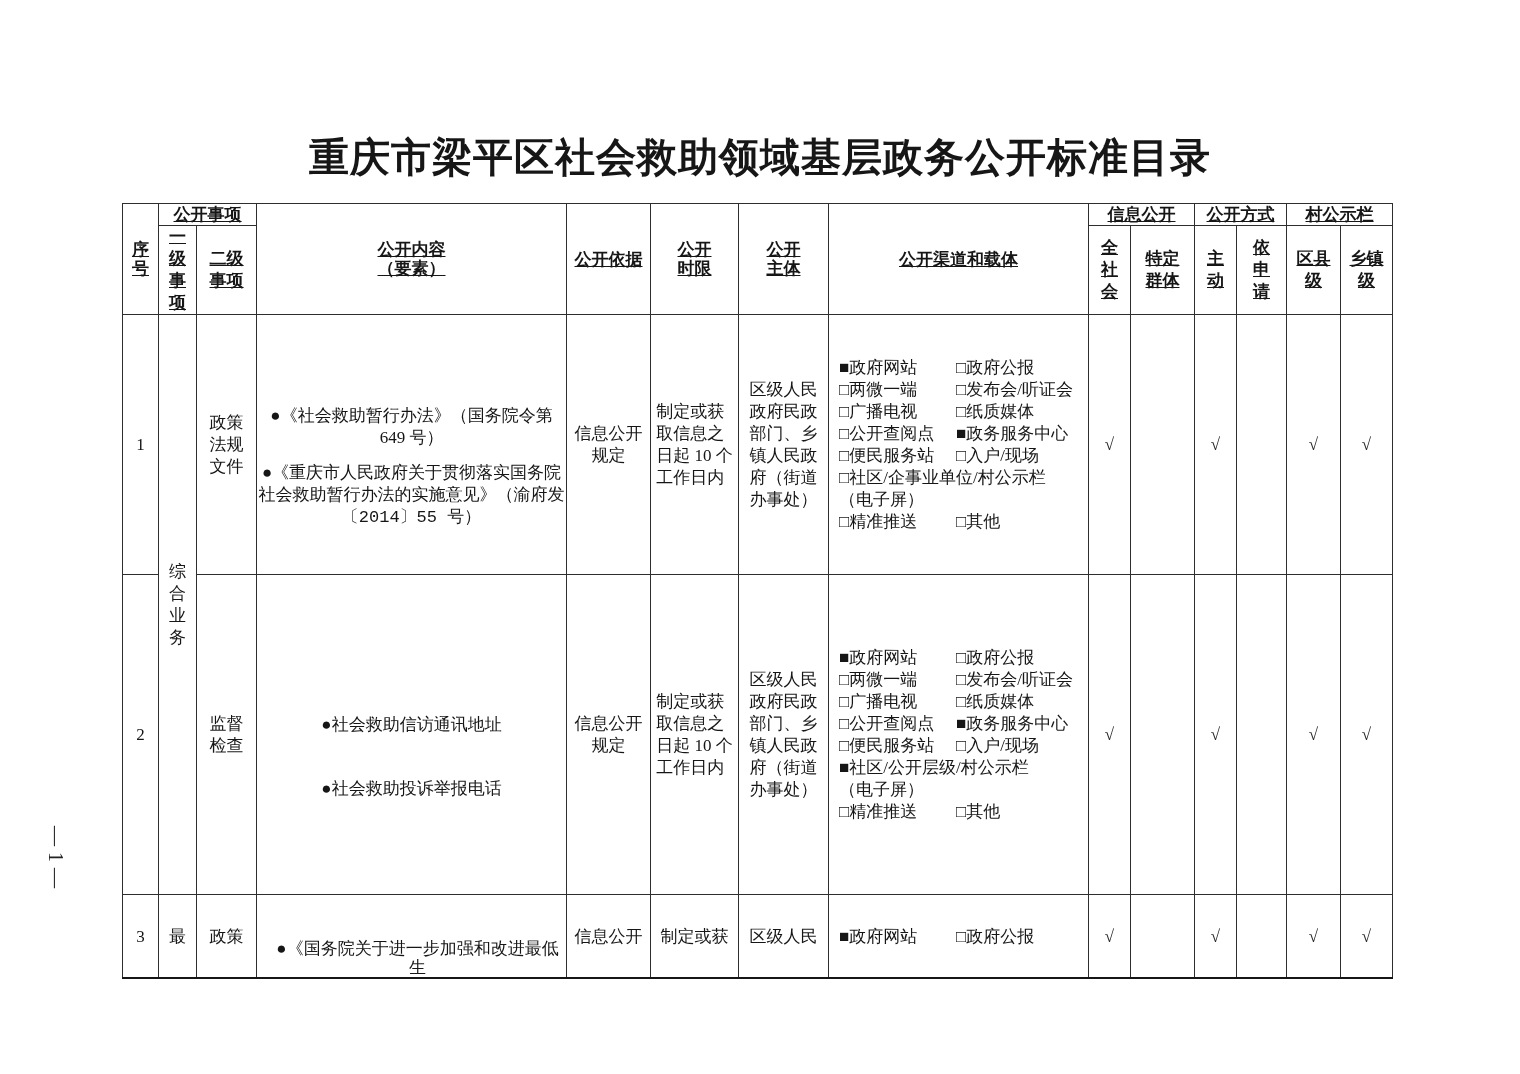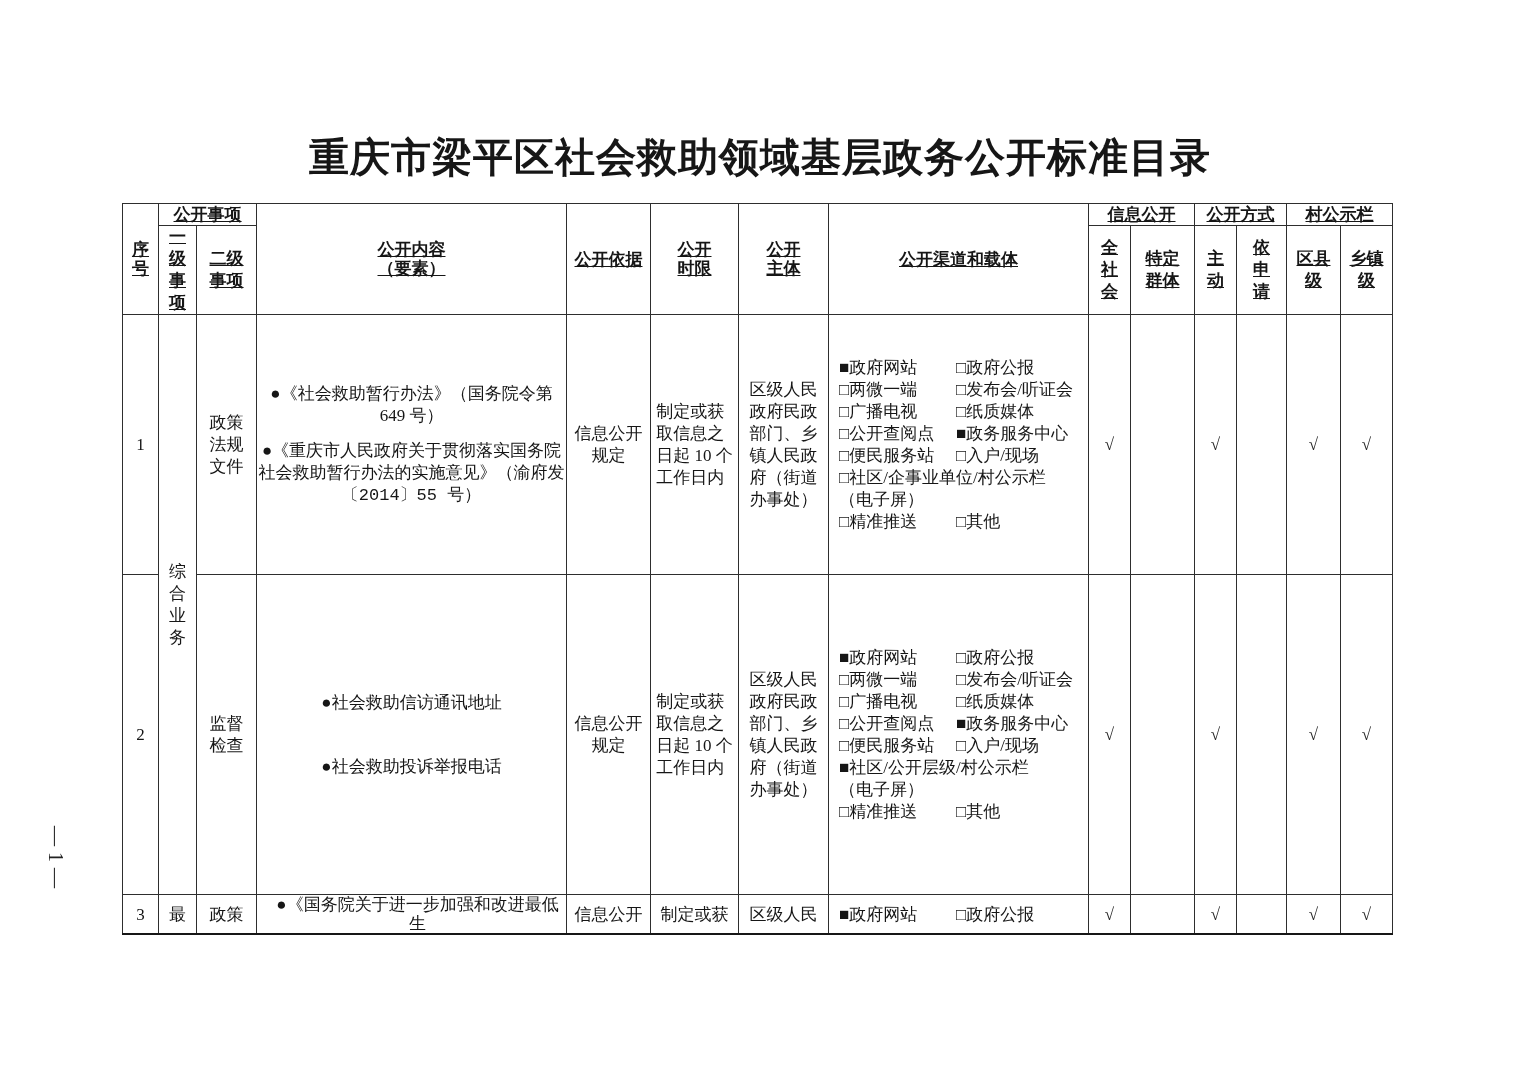--- a/index.html
+++ b/index.html
@@ -30,21 +30,21 @@
   tr.h2 { height:83px; }
   tr.r1 { height:260px; }
   tr.r2 { height:320px; }
   tr.r3 { height:19px; }
   tr.r3 td { line-height:19px; white-space:nowrap; border-bottom:2px solid #161616; }
   .pre { white-space:pre-line; }
   .v20 { line-height:20px; }
   .lvl1 { line-height:28px; font-weight:normal; }
   .blockL { display:inline-block; text-align:left; }
   td.content { text-align:left; padding:0 7px 0 11px; }
-  td.content .para { white-space:pre-line; }
+  td.content .para { white-space:pre-line;margin-top:44px; }
   tr.r1 td.content .para + .para { margin-top:14px;font-family:Liberation Mono, monospace; }
   tr.r2 td.content .para + .para { margin-top:42px; }
   tr.r3 td.content { padding-left:12px; }
   td.channels-td { padding:0;margin-left:16px; }
   .channels {
     display:grid; grid-template-columns:117px auto;
     text-align:left; padding:0 4px 0 10px;
   }
   .channels .ch { display:block; line-height:22px; }
   .channels .span2 { grid-column:1 / -1; white-space:pre-line; }

